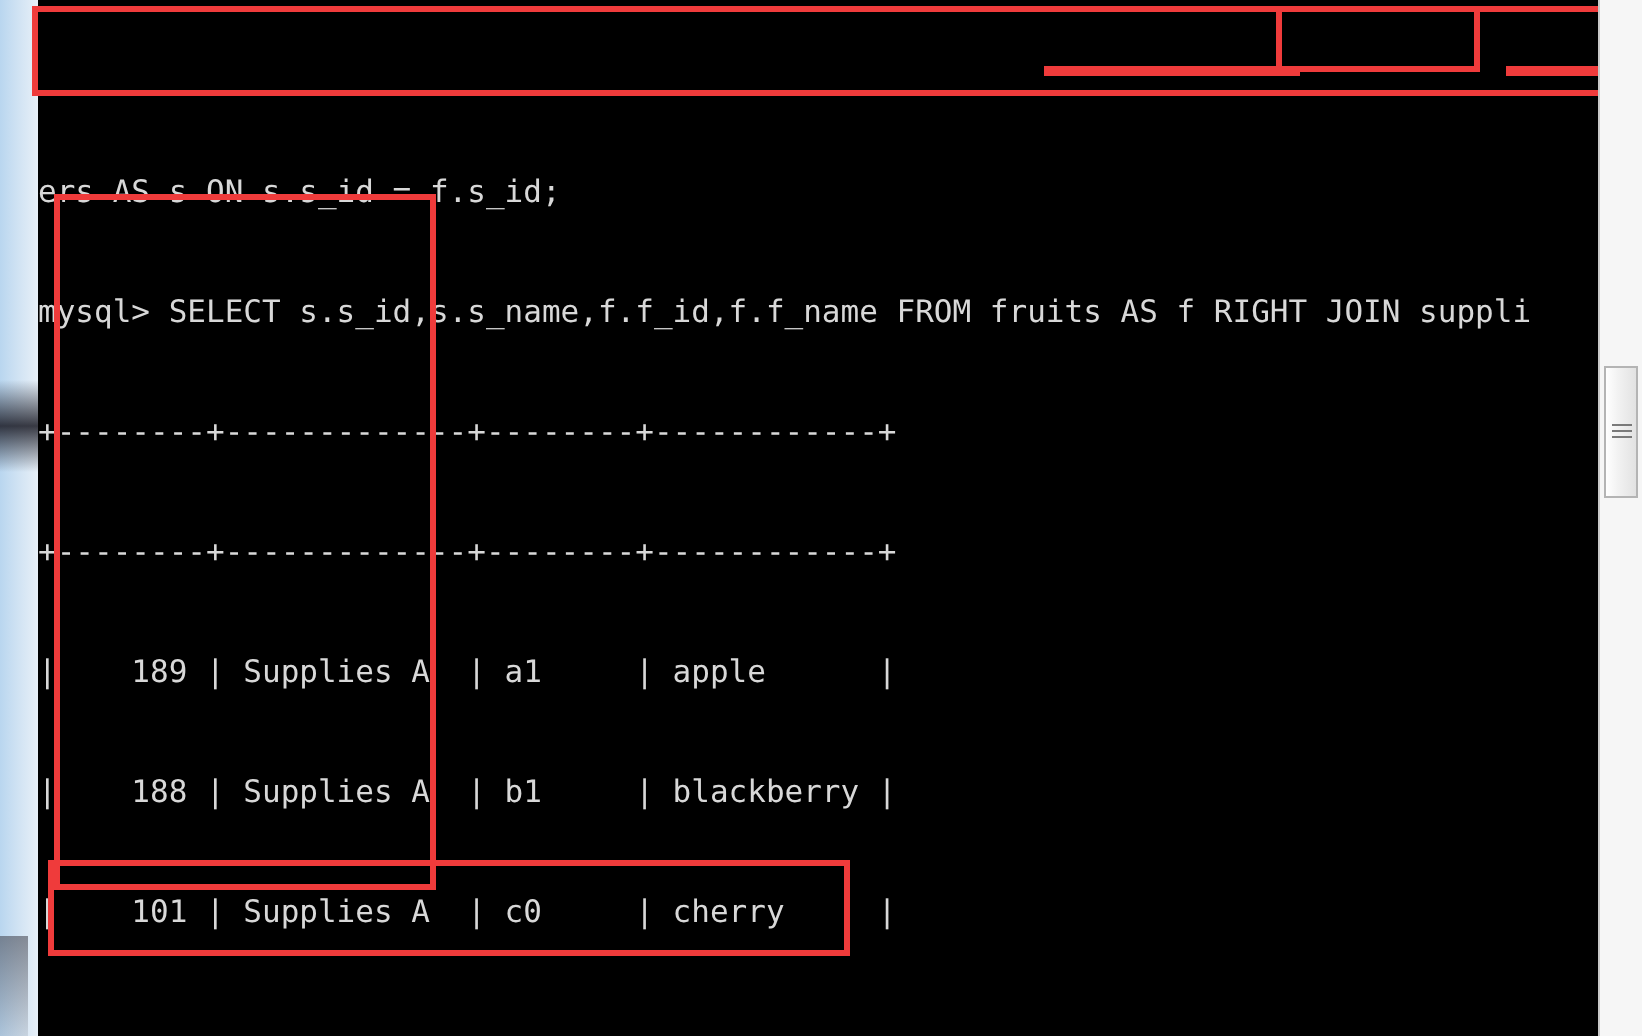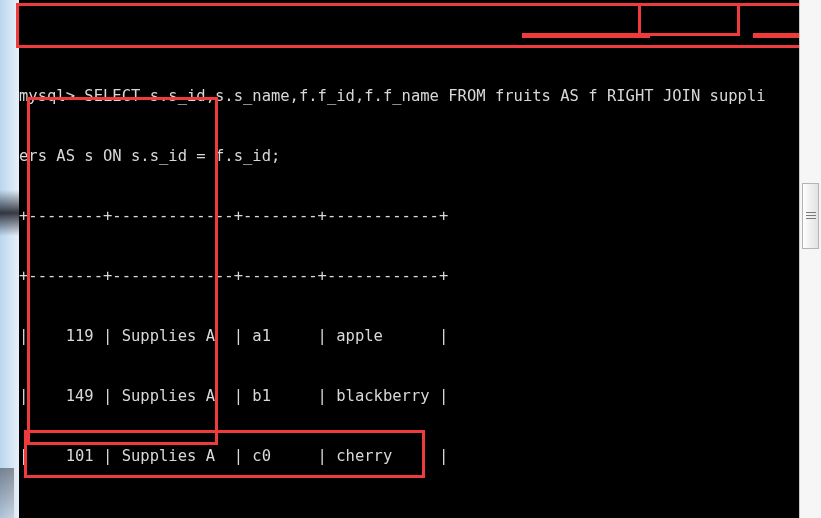--- a/index.html
+++ b/index.html
@@ -113,26 +113,26 @@
 
 <div id="screen">
 
   <div class="left-strip">
     <div class="glow"></div>
     <div class="glow2"></div>
   </div>
 
   <div class="console">
     <div class="pad-top"></div>
+    <div class="line">ers AS s ON s.s_id = f.s_id;</div>
     <div class="line">mysql&gt; SELECT s.s_id,s.s_name,f.f_id,f.f_name FROM fruits AS f RIGHT JOIN suppli</div>
-    <div class="line">ers AS s ON s.s_id = f.s_id;</div>
     <div class="line">+--------+-------------+--------+------------+</div>
     <div class="line">+--------+-------------+--------+------------+</div>
-    <div class="line">|    119 | Supplies A  | a1     | apple      |</div>
-    <div class="line">|    149 | Supplies A  | b1     | blackberry |</div>
+    <div class="line">|    189 | Supplies A  | a1     | apple      |</div>
+    <div class="line">|    188 | Supplies A  | b1     | blackberry |</div>
     <div class="line">|    101 | Supplies A  | c0     | cherry     |</div>
     
     
     
     
     
     
     
     
     

